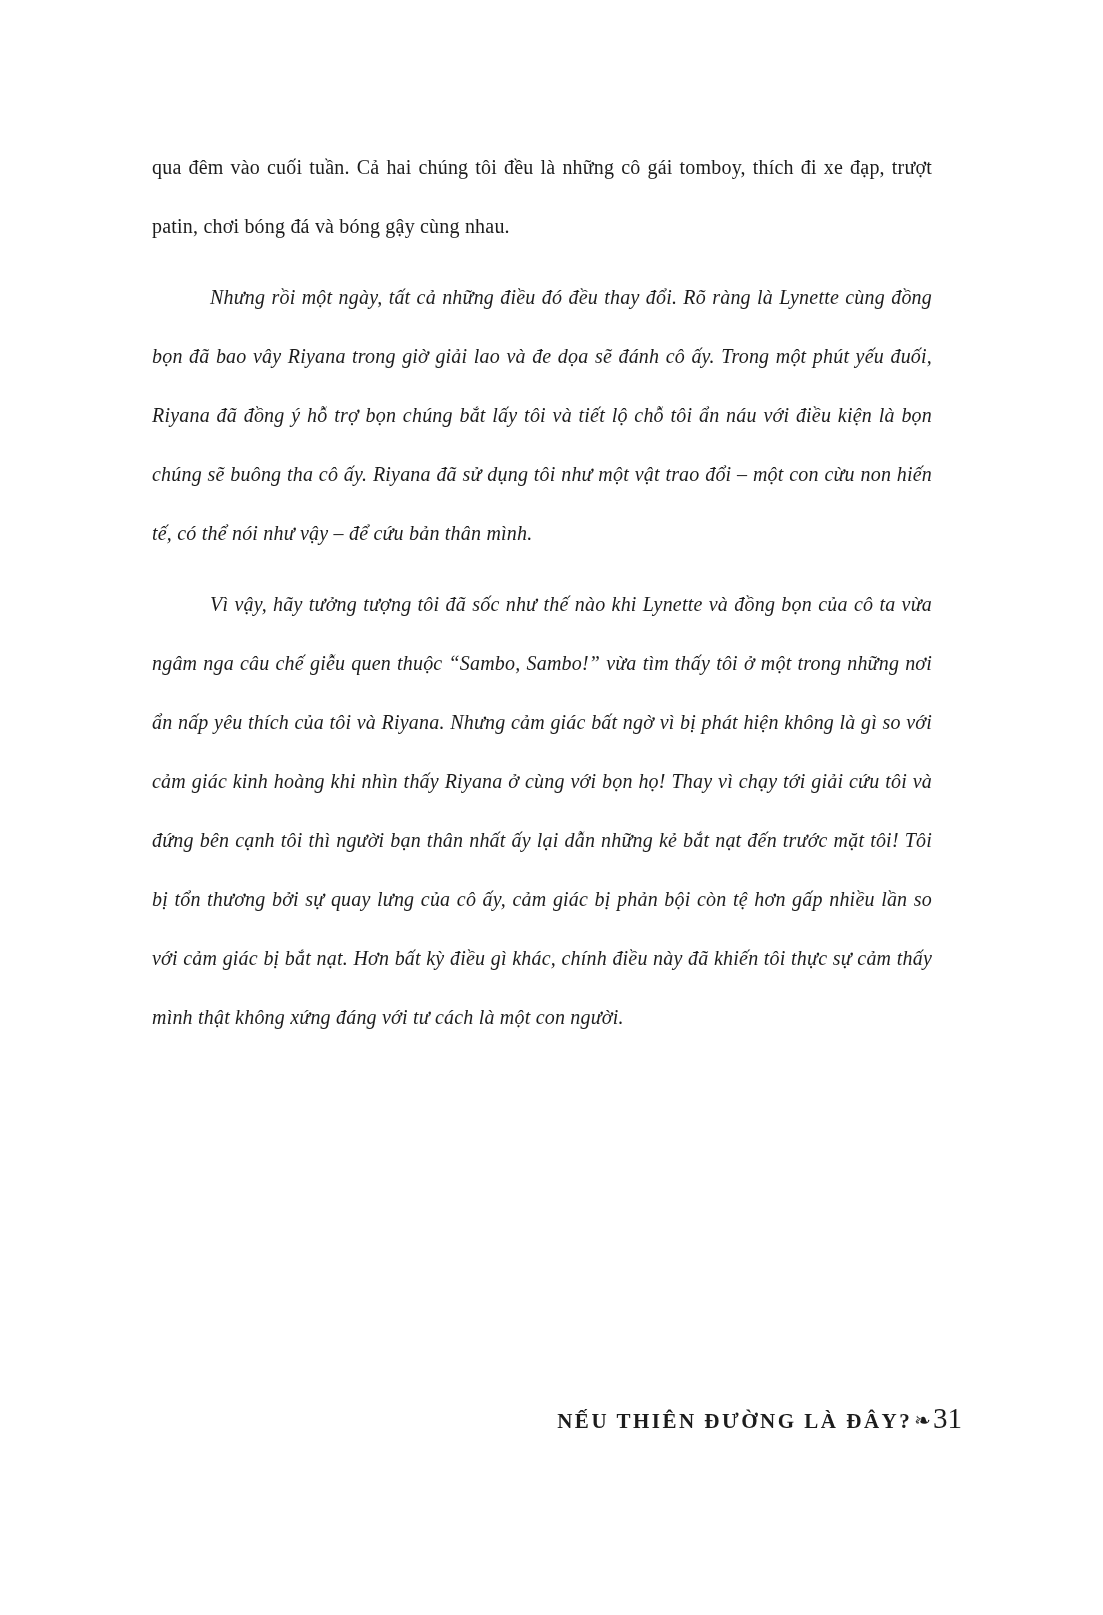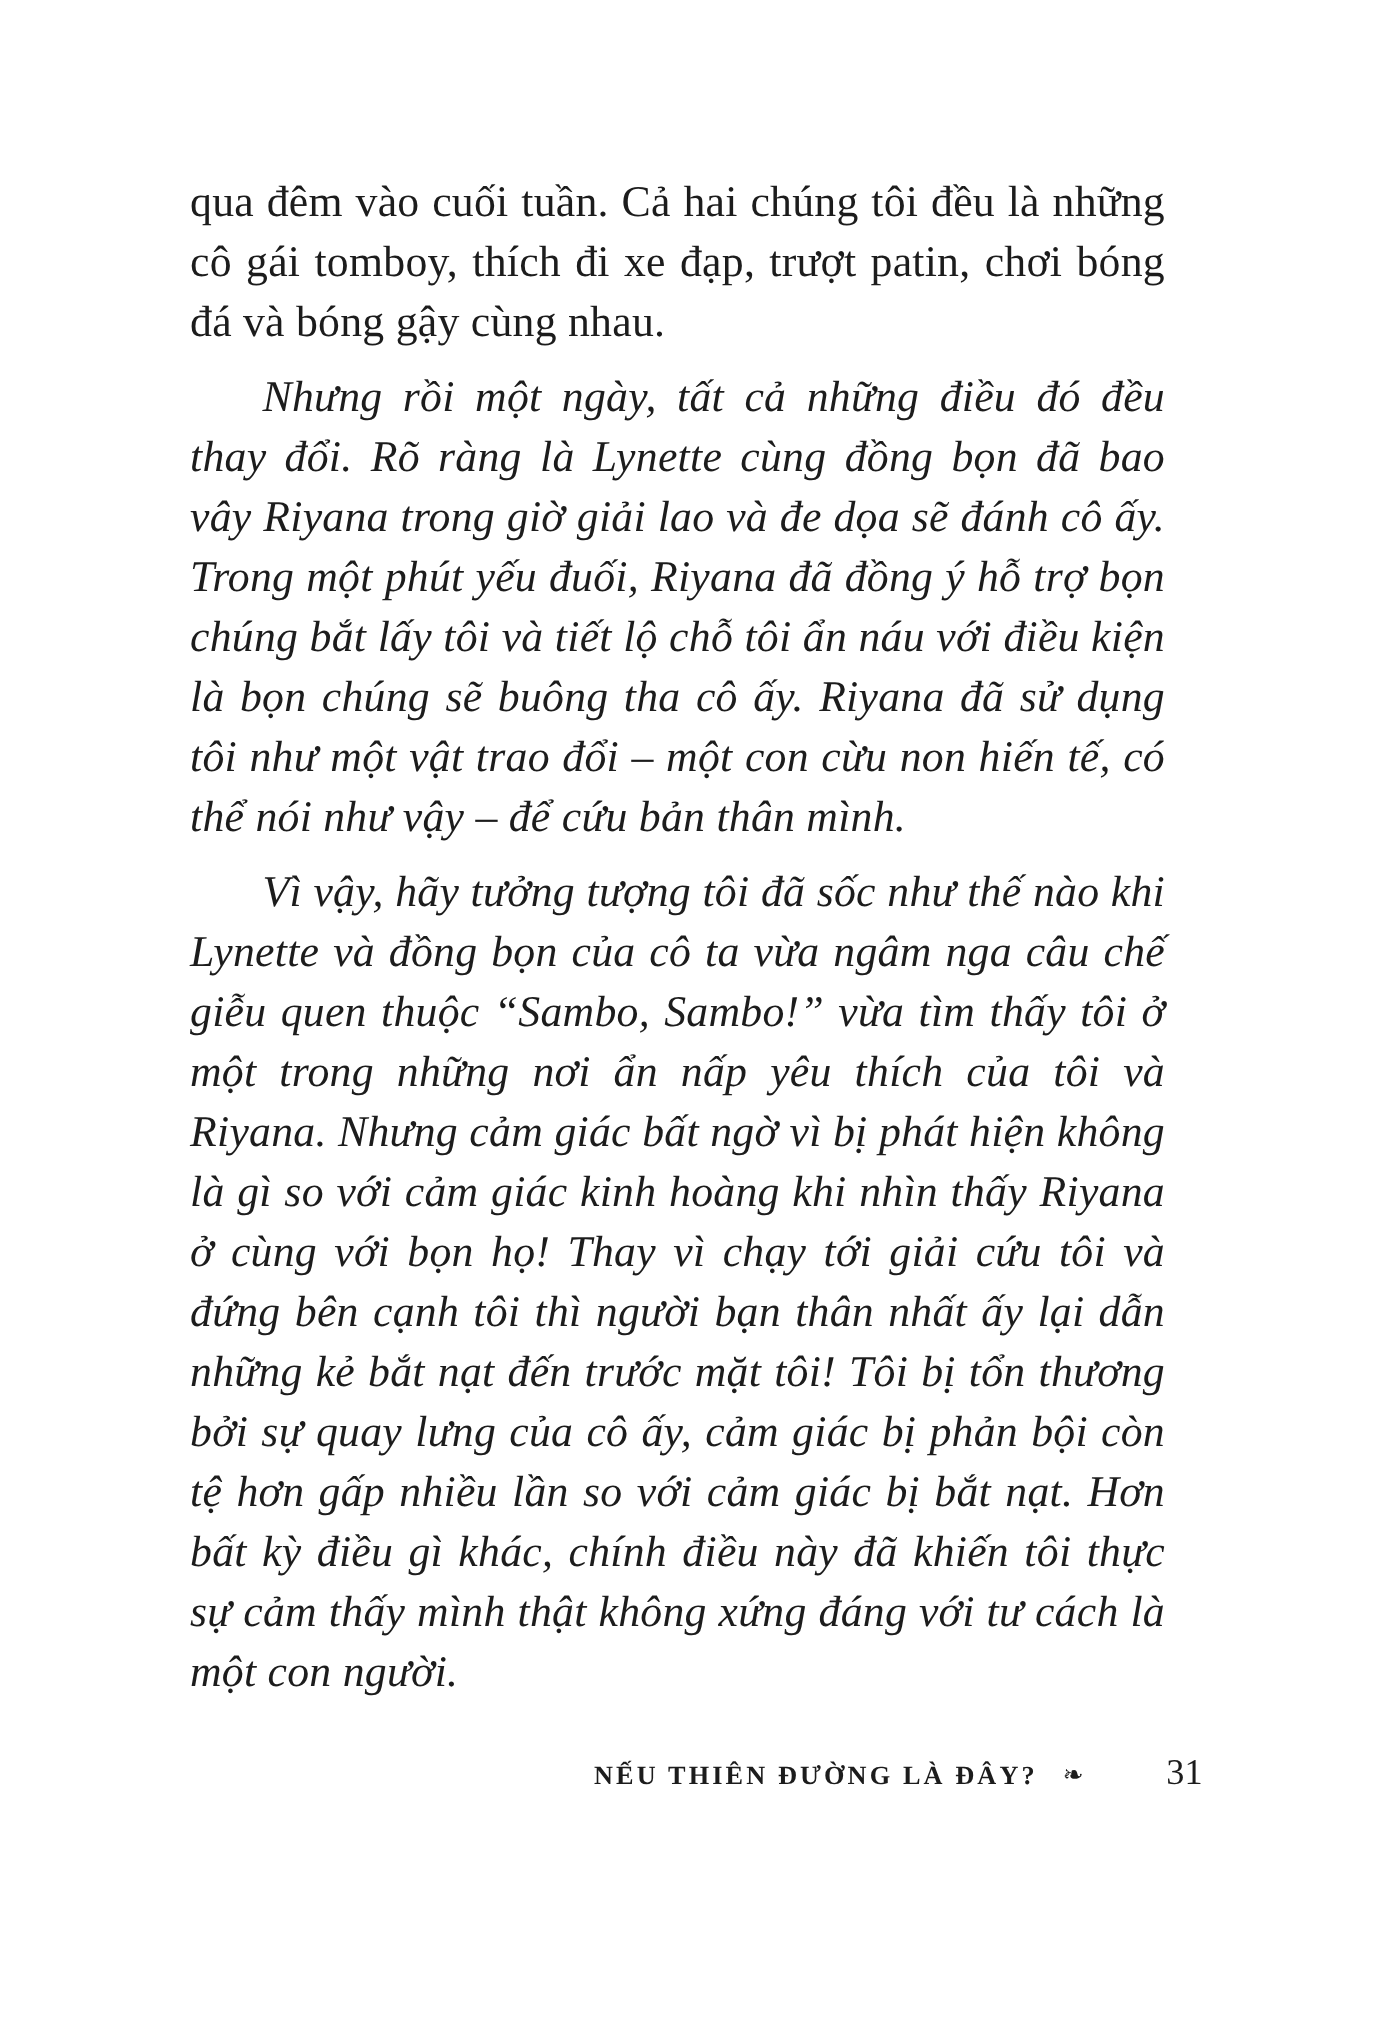--- a/index.html
+++ b/index.html
@@ -21,56 +21,55 @@
     background: #ffffff;
   }
   .text-block {
     position: absolute;
     left: 152px;
     top: 138px;
     width: 780px;
   }
   .text-block p {
     margin: 0 0 12px 0;
-    font-size: 35px;
-    line-height: 48px;
+    font-size: 20px;
+    line-height: 59px;
     text-align: justify;
     text-justify: inter-word;
     letter-spacing: 0.2px;
   }
   .text-block p.indent {
     text-indent: 58px;
     font-style: italic;
   }
   .page-footer {
     position: absolute;
     top: 1402px;
     right: 141px;
     display: flex;
     align-items: baseline;
-    gap: 20px;
+    gap: 2px;
     white-space: nowrap;
   }
   .running-title {
     font-size: 21px;
     letter-spacing: 2.5px;
     font-weight: bold;
     color: #1c1c1c;
   }
   .fleuron {
     font-family: "DejaVu Sans", sans-serif;
     font-size: 20px;
     color: #1c1c1c;
     transform: translateY(-1px);
     display: inline-block;
   }
   .page-number {
     font-size: 29px;
     color: #1c1c1c;
-    margin-left: 46px;
   }
 </style>
 </head>
 <body>
 
 <div class="page">
 
   <div class="text-block">
     <p>qua đêm vào cuối tuần. Cả hai chúng tôi đều là những cô gái tomboy, thích đi xe đạp, trượt patin, chơi bóng đá và bóng gậy cùng nhau.</p>
     <p class="indent">Nhưng rồi một ngày, tất cả những điều đó đều thay đổi. Rõ ràng là Lynette cùng đồng bọn đã bao vây Riyana trong giờ giải lao và đe dọa sẽ đánh cô ấy. Trong một phút yếu đuối, Riyana đã đồng ý hỗ trợ bọn chúng bắt lấy tôi và tiết lộ chỗ tôi ẩn náu với điều kiện là bọn chúng sẽ buông tha cô ấy. Riyana đã sử dụng tôi như một vật trao đổi – một con cừu non hiến tế, có thể nói như vậy – để cứu bản thân mình.</p>

